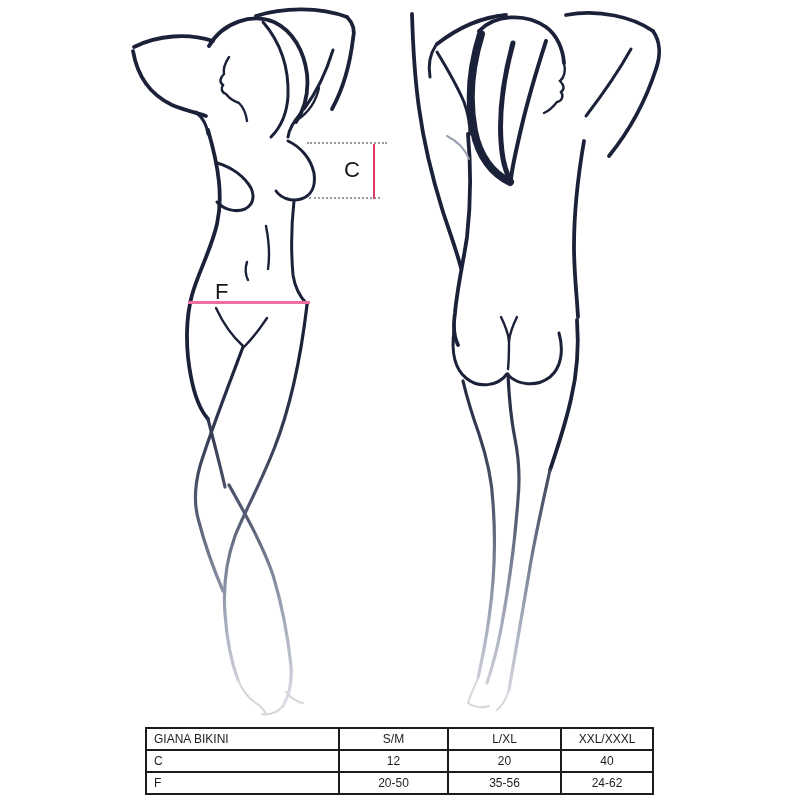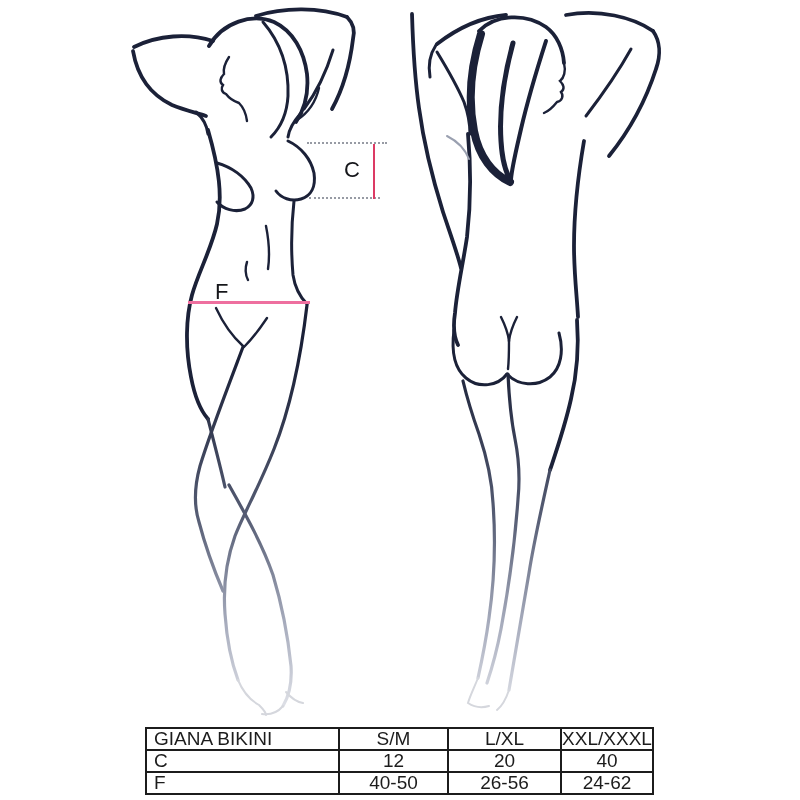--- a/index.html
+++ b/index.html
@@ -7,21 +7,21 @@
   .stage{position:relative;width:800px;height:800px;background:#fff;}
   .fig-svg{position:absolute;left:0;top:0;}
   
   .dotted{position:absolute;height:0;border-top:2px dotted #979ba4;}
   .vline{position:absolute;width:2px;}
   .hline{position:absolute;height:3px;}
   .mlabel{position:absolute;font-size:22px;color:#15161a;line-height:1;}
   
   .size-table-wrap{position:absolute;left:145px;top:727px;}
   table{border-collapse:collapse;table-layout:fixed;}
-  td{border:2px solid #1c1c1c;height:20px;font-size:19px;color:#1c1c1c;
+  td{border:2px solid #1c1c1c;height:20px;font-size:12px;color:#1c1c1c;
      text-align:center;padding:0;line-height:20px;overflow:hidden;white-space:nowrap;}
   td.cell-left{text-align:left;padding-left:7px;}
 </style>
 </head>
 <body>
 
 <div class="stage">
 
   <svg class="fig-svg" width="800" height="725" viewBox="0 0 800 725">
     <defs>
@@ -144,21 +144,21 @@
           <td>XXL/XXXL</td>
         </tr>
         <tr>
           <td class="cell-left">C</td>
           <td>12</td>
           <td>20</td>
           <td>40</td>
         </tr>
         <tr>
           <td class="cell-left">F</td>
-          <td>40-50</td>
-          <td>26-56</td>
+          <td>20-50</td>
+          <td>35-56</td>
           <td>24-62</td>
         </tr>
       </tbody>
     </table>
   </div>
 
 </div>
 
 </body></html>

